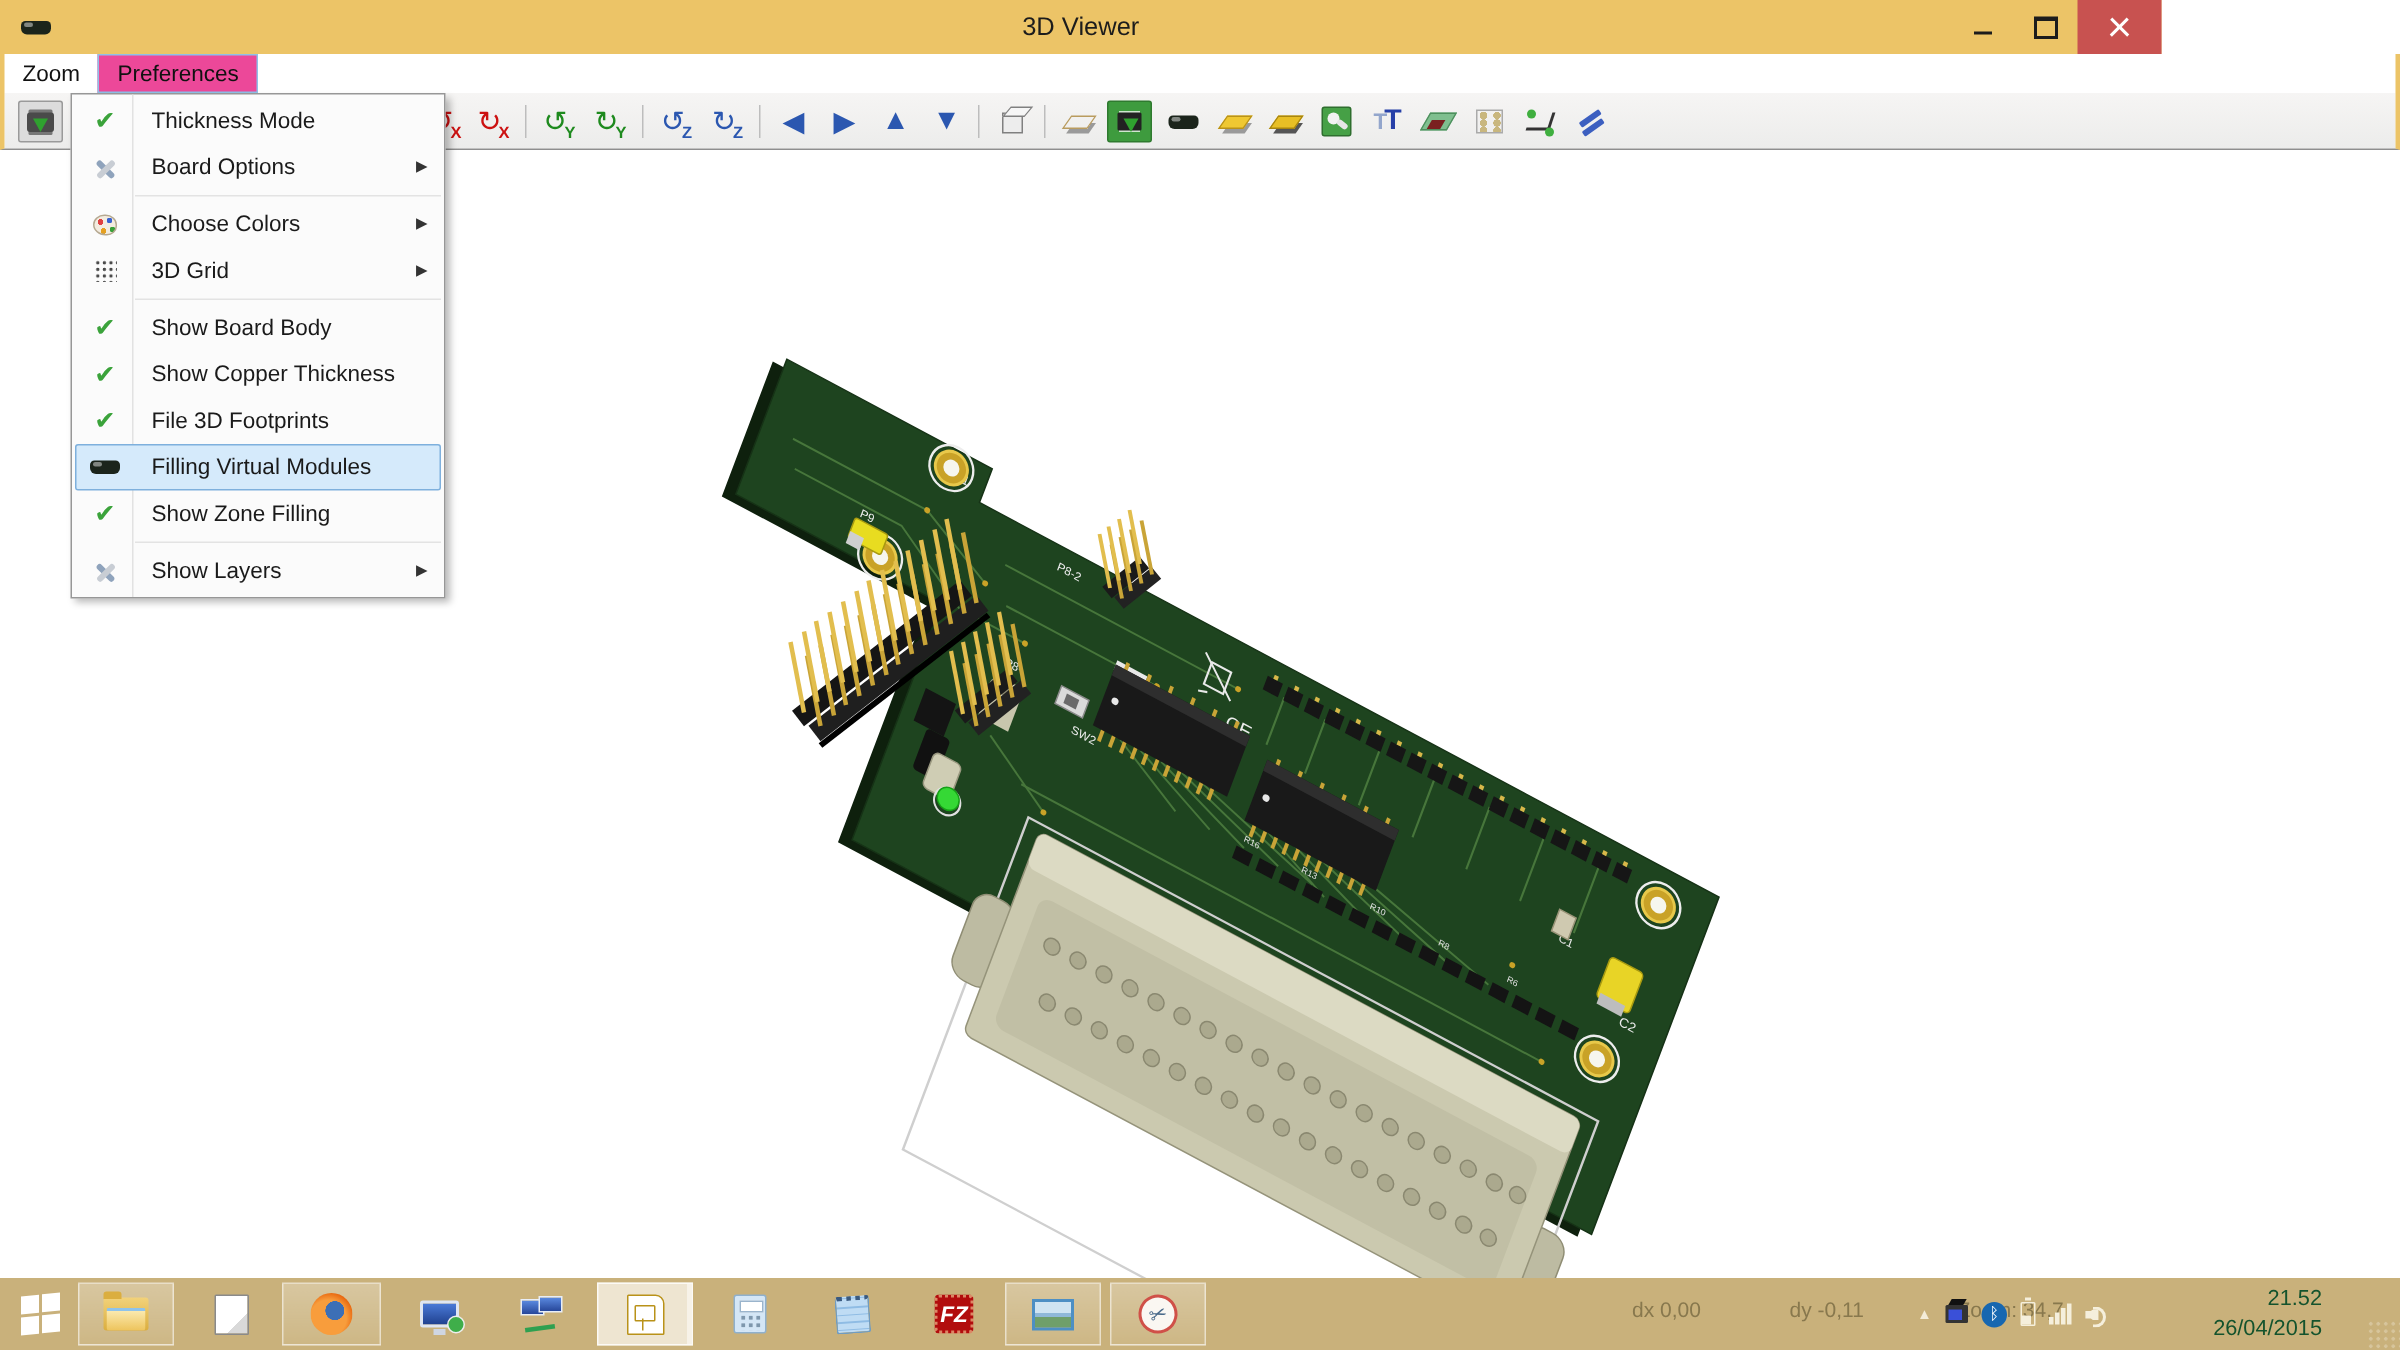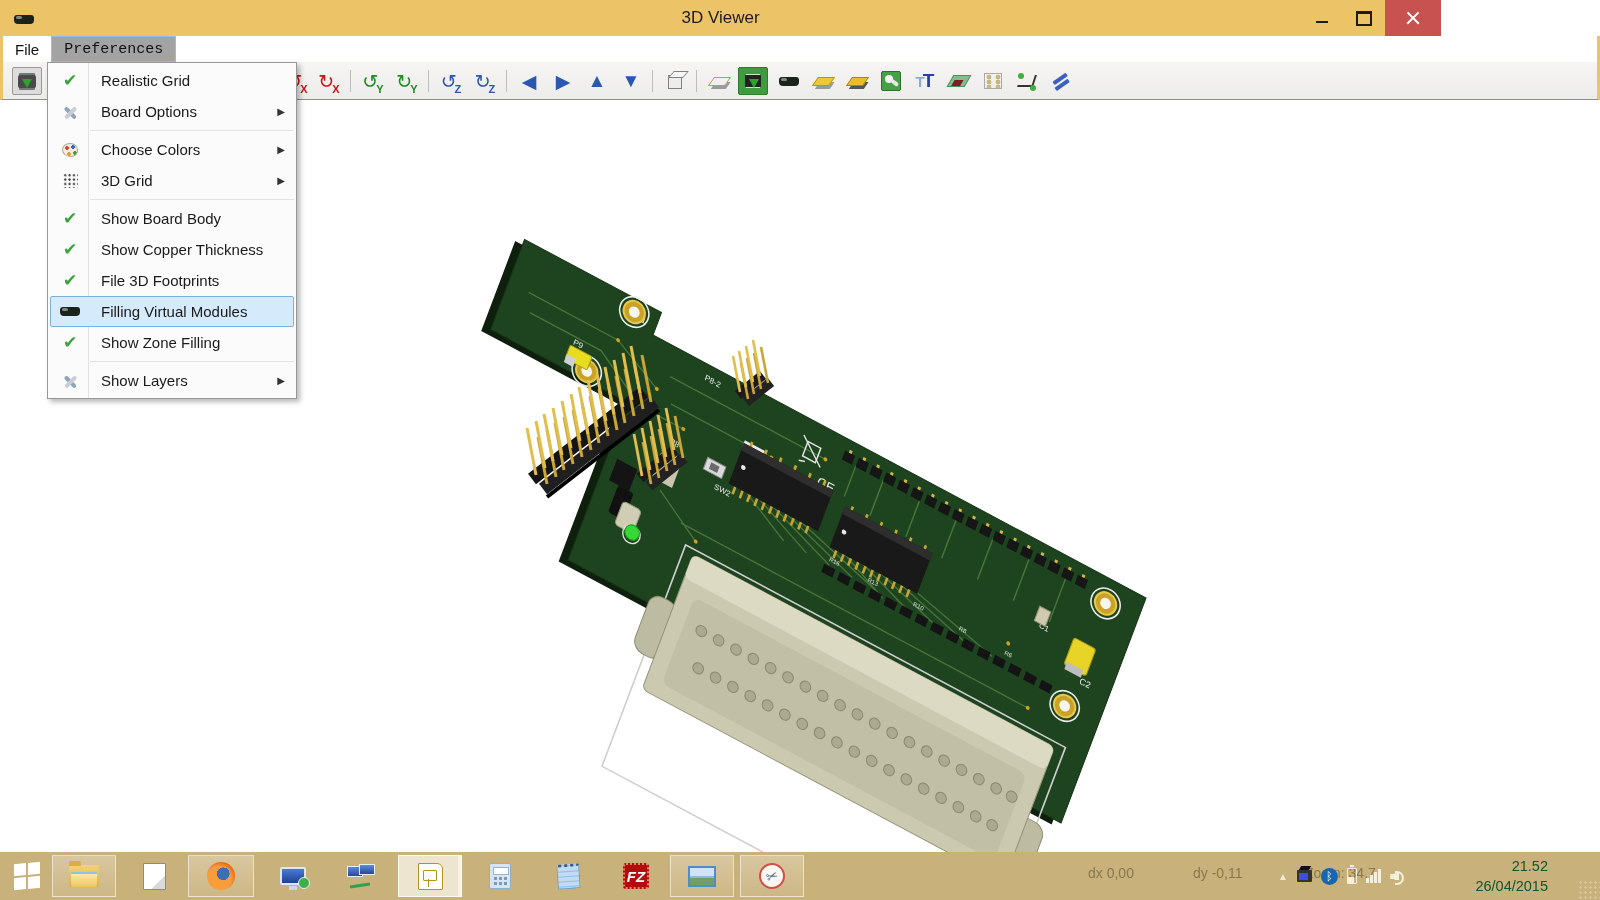--- a/index.html
+++ b/index.html
@@ -154,22 +154,22 @@
   <span class="app-icon"><span class="glasses"></span></span>
   <div class="title">3D Viewer</div>
   <div class="win-controls">
     <div class="win-btn btn-min"></div>
     <div class="win-btn btn-max"></div>
     <div class="win-btn btn-close" style="background-color: rgb(200, 82, 80);"></div>
   </div>
 </div>
 
 <div class="menubar">
-  <div class="menubar-item">File</div>
-  <div class="menubar-item selected" style="background-color: #a3a3a3; font-family: Liberation Mono, monospace;">Preferences</div>
+  <div class="menubar-item">Zoom</div>
+  <div class="menubar-item selected" style="background-color: #ec4899;">Preferences</div>
 </div>
 
 <div class="toolbar"></div>
 <div class="tb tb-pressed" style="left:12px;">
     <span class="chip-ic"></span>
   </div>
 
 <div class="tb" style="left:282px;">
     <span class="red">↺</span>
     <span class="axis red">X</span>
@@ -574,21 +574,21 @@
       </g>
     </g>
   </svg>
 </div>
 
 <div class="menu">
   <div class="menu-item">
     <span class="mi-icon">
         <span class="i-check">✔</span>
       </span>
-    <span class="mi-label">Realistic Grid</span>
+    <span class="mi-label">Thickness Mode</span>
   </div>
   <div class="menu-item">
     <span class="mi-icon">
         <span class="i-tools"></span>
       </span>
     <span class="mi-label">Board Options</span>
     <span class="mi-arrow">▶</span>
   </div>
   <div class="menu-sep"></div>
   <div class="menu-item">

